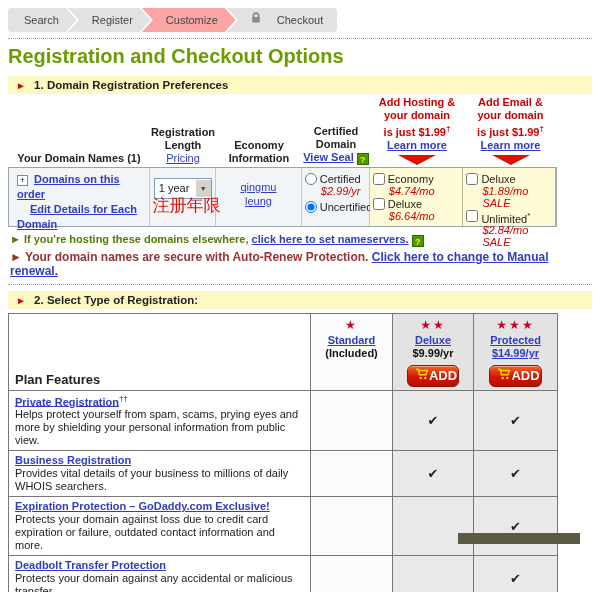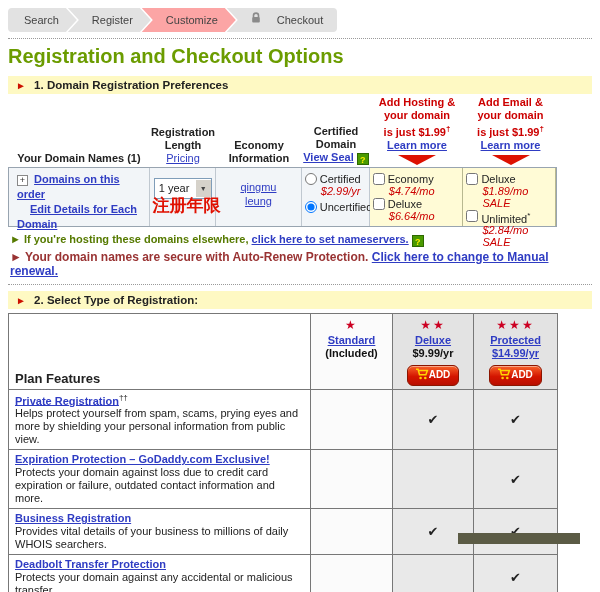--- a/index.html
+++ b/index.html
@@ -36,21 +36,21 @@
   .t1-cell:last-child{border-right:none;}
   .t1-cell.yellow{background:#fffbd6;border-right:1px solid #b8b890;}
   .plusbox{display:inline-block;width:9px;height:9px;border:1px solid #888;font-size:9px;line-height:8px;
     text-align:center;background:#fff;color:#333;margin-right:3px;vertical-align:0;}
   .domlinks{padding-left:8px;line-height:15px;}
   .domlinks .ind{margin-left:13px;}
   .dd{display:flex;width:56px;height:19px;border:1px solid #7f9db9;background:#fff;margin:6px auto 0 auto;align-items:center;}
   .dd-val{flex:1;font-size:11px;padding-left:4px;}
   .dd-btn{width:15px;height:17px;background:#d6d2ca;border-left:1px solid #9a96909;color:#444;font-size:7px;
     display:flex;align-items:center;justify-content:center;}
-  .cn-note{position:absolute;left:2px;top:26px;color:#e01000;font-size:17px;font-weight:bold;white-space:nowrap;z-index:4;}
+  .cn-note{position:absolute;left:2px;top:26px;color:#e01000;font-size:17px;font-weight:normal;white-space:nowrap;z-index:4;}
   .contact{display:block;text-align:center;margin-top:8px;line-height:14px;width:52px;margin-left:auto;margin-right:auto;}
   .optrow{display:flex;align-items:flex-start;line-height:12px;margin-top:1px;}
   .optrow input{width:12px;height:12px;margin:0 3px 0 0;}
   .price-red{color:#cc0000;font-style:italic;}
   .optlbl .price-red{display:block;margin-left:1px;}
   
   .gnote{font-size:11px;font-weight:bold;color:#567a00;margin:6px 0 0 2px;}
   .mnote{font-size:12px;font-weight:bold;color:#993333;margin:3px 0 6px 2px;}
   
   table.t2{border-collapse:collapse;table-layout:fixed;width:549px;margin-top:4px;font-size:11px;}
@@ -58,23 +58,23 @@
   .t2 .planfeat{vertical-align:bottom;font-weight:bold;font-size:13px;}
   .t2 .plancol{text-align:center;vertical-align:top;padding-top:4px;}
   .t2 .col-std{background:#fbfbfb;}
   .t2 .col-gray{background:#e3e3e3;}
   .t2 .cell-std{background:#fbfbfb;text-align:center;vertical-align:middle;font-size:13px;}
   .t2 .cell-gray{background:#e9e9e9;text-align:center;vertical-align:middle;font-size:13px;}
   .stars{color:#cc0022;font-size:12px;letter-spacing:2px;}
   .planname{font-weight:bold;display:block;margin-top:2px;}
   .planprice{font-weight:bold;display:block;margin-top:1px;color:#111;}
   .planprice.link-style{color:#2f3cc3;text-decoration:underline;}
-  .addbtn{display:inline-flex;align-items:center;gap:0;margin-top:6px;padding:2px 8px 3px 7px;
+  .addbtn{display:inline-flex;align-items:center;gap:0;margin-top:6px;padding:2px 1px 3px 7px;
     background:linear-gradient(#f8632a,#d41500 55%,#b80e00);border:1px solid #8b1500;border-radius:6px;
-    color:#fff;font-weight:bold;font-size:10px;cursor:pointer;box-shadow:inset 0 1px 0 rgba(255,255,255,.45);}
+    color:#fff;font-weight:bold;font-size:13px;cursor:pointer;box-shadow:inset 0 1px 0 rgba(255,255,255,.45);}
   .feat-title{font-weight:bold;}
   .feat-desc{color:#222;line-height:13px;margin-top:1px;}
   .plain-feat{font-weight:normal;color:#222;text-decoration:none;}
   .annot-bar{position:absolute;left:458px;top:533px;width:122px;height:11px;background:#5b5b45;z-index:9;}
   sup{font-size:8px;}
 </style>
 </head>
 <body>
 
 <div class="wrap">
@@ -252,35 +252,35 @@
         <a class="feat-title"><span>Private Registration</span></a><sup>††</sup>
         <div class="feat-desc">Helps protect yourself from spam, scams, prying eyes and more by shielding your personal information from public view.</div>
       </td>
       <td class="cell-std"></td>
       <td class="cell-gray">✔</td>
       <td class="cell-gray">✔</td>
     </tr>
 
     <tr>
       <td>
+        <a class="feat-title"><span>Business Registration</span></a>
+        <div class="feat-desc">Provides vital details of your business to millions of daily WHOIS searchers.</div>
+      </td>
+      <td class="cell-std"></td>
+      <td class="cell-gray">✔</td>
+      <td class="cell-gray">✔</td>
+    </tr>
+
+    <tr>
+      <td>
         <a class="feat-title"><span>Expiration Protection – GoDaddy.com Exclusive!</span></a>
         <div class="feat-desc">Protects your domain against loss due to credit card expiration or failure, outdated contact information and more.</div>
       </td>
       <td class="cell-std"></td>
       <td class="cell-gray"></td>
-      <td class="cell-gray">✔</td>
-    </tr>
-
-    <tr>
-      <td>
-        <a class="feat-title"><span>Business Registration</span></a>
-        <div class="feat-desc">Provides vital details of your business to millions of daily WHOIS searchers.</div>
-      </td>
-      <td class="cell-std"></td>
-      <td class="cell-gray">✔</td>
       <td class="cell-gray">✔</td>
     </tr>
 
     <tr>
       <td>
         <a class="feat-title"><span>Deadbolt Transfer Protection</span></a>
         <div class="feat-desc">Protects your domain against any accidental or malicious transfer.</div>
       </td>
       <td class="cell-std"></td>
       <td class="cell-gray"></td>

